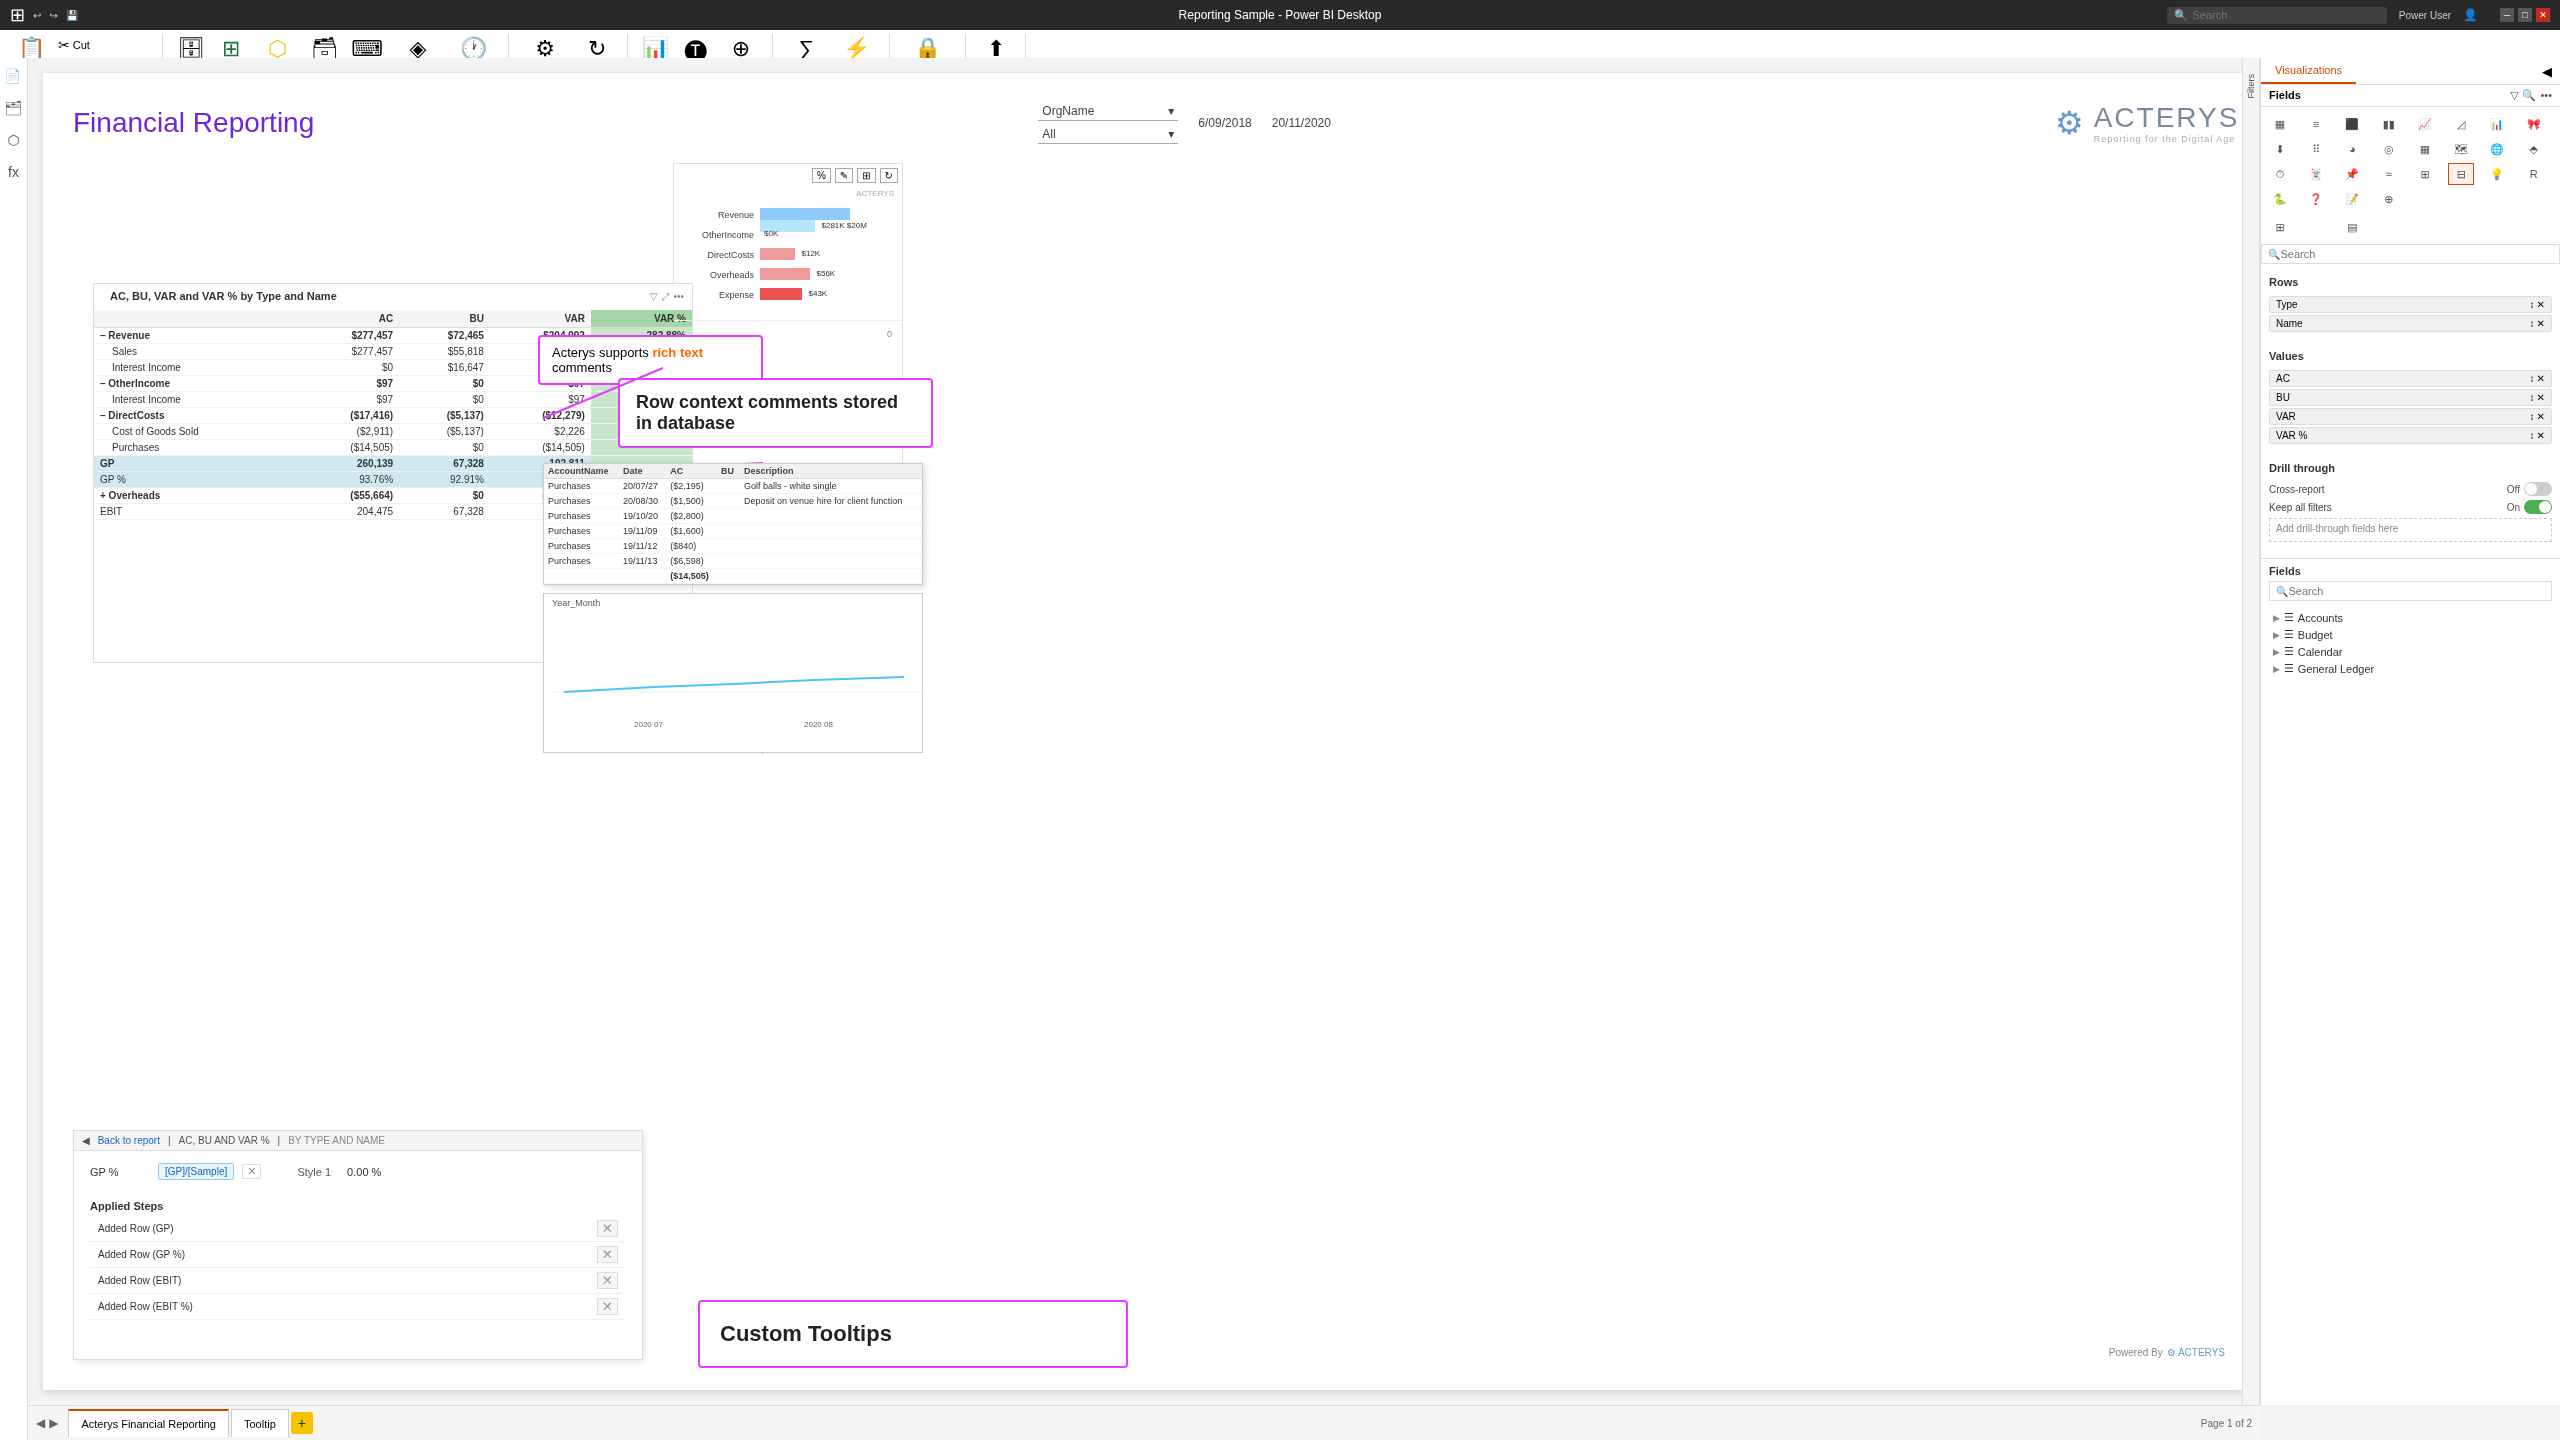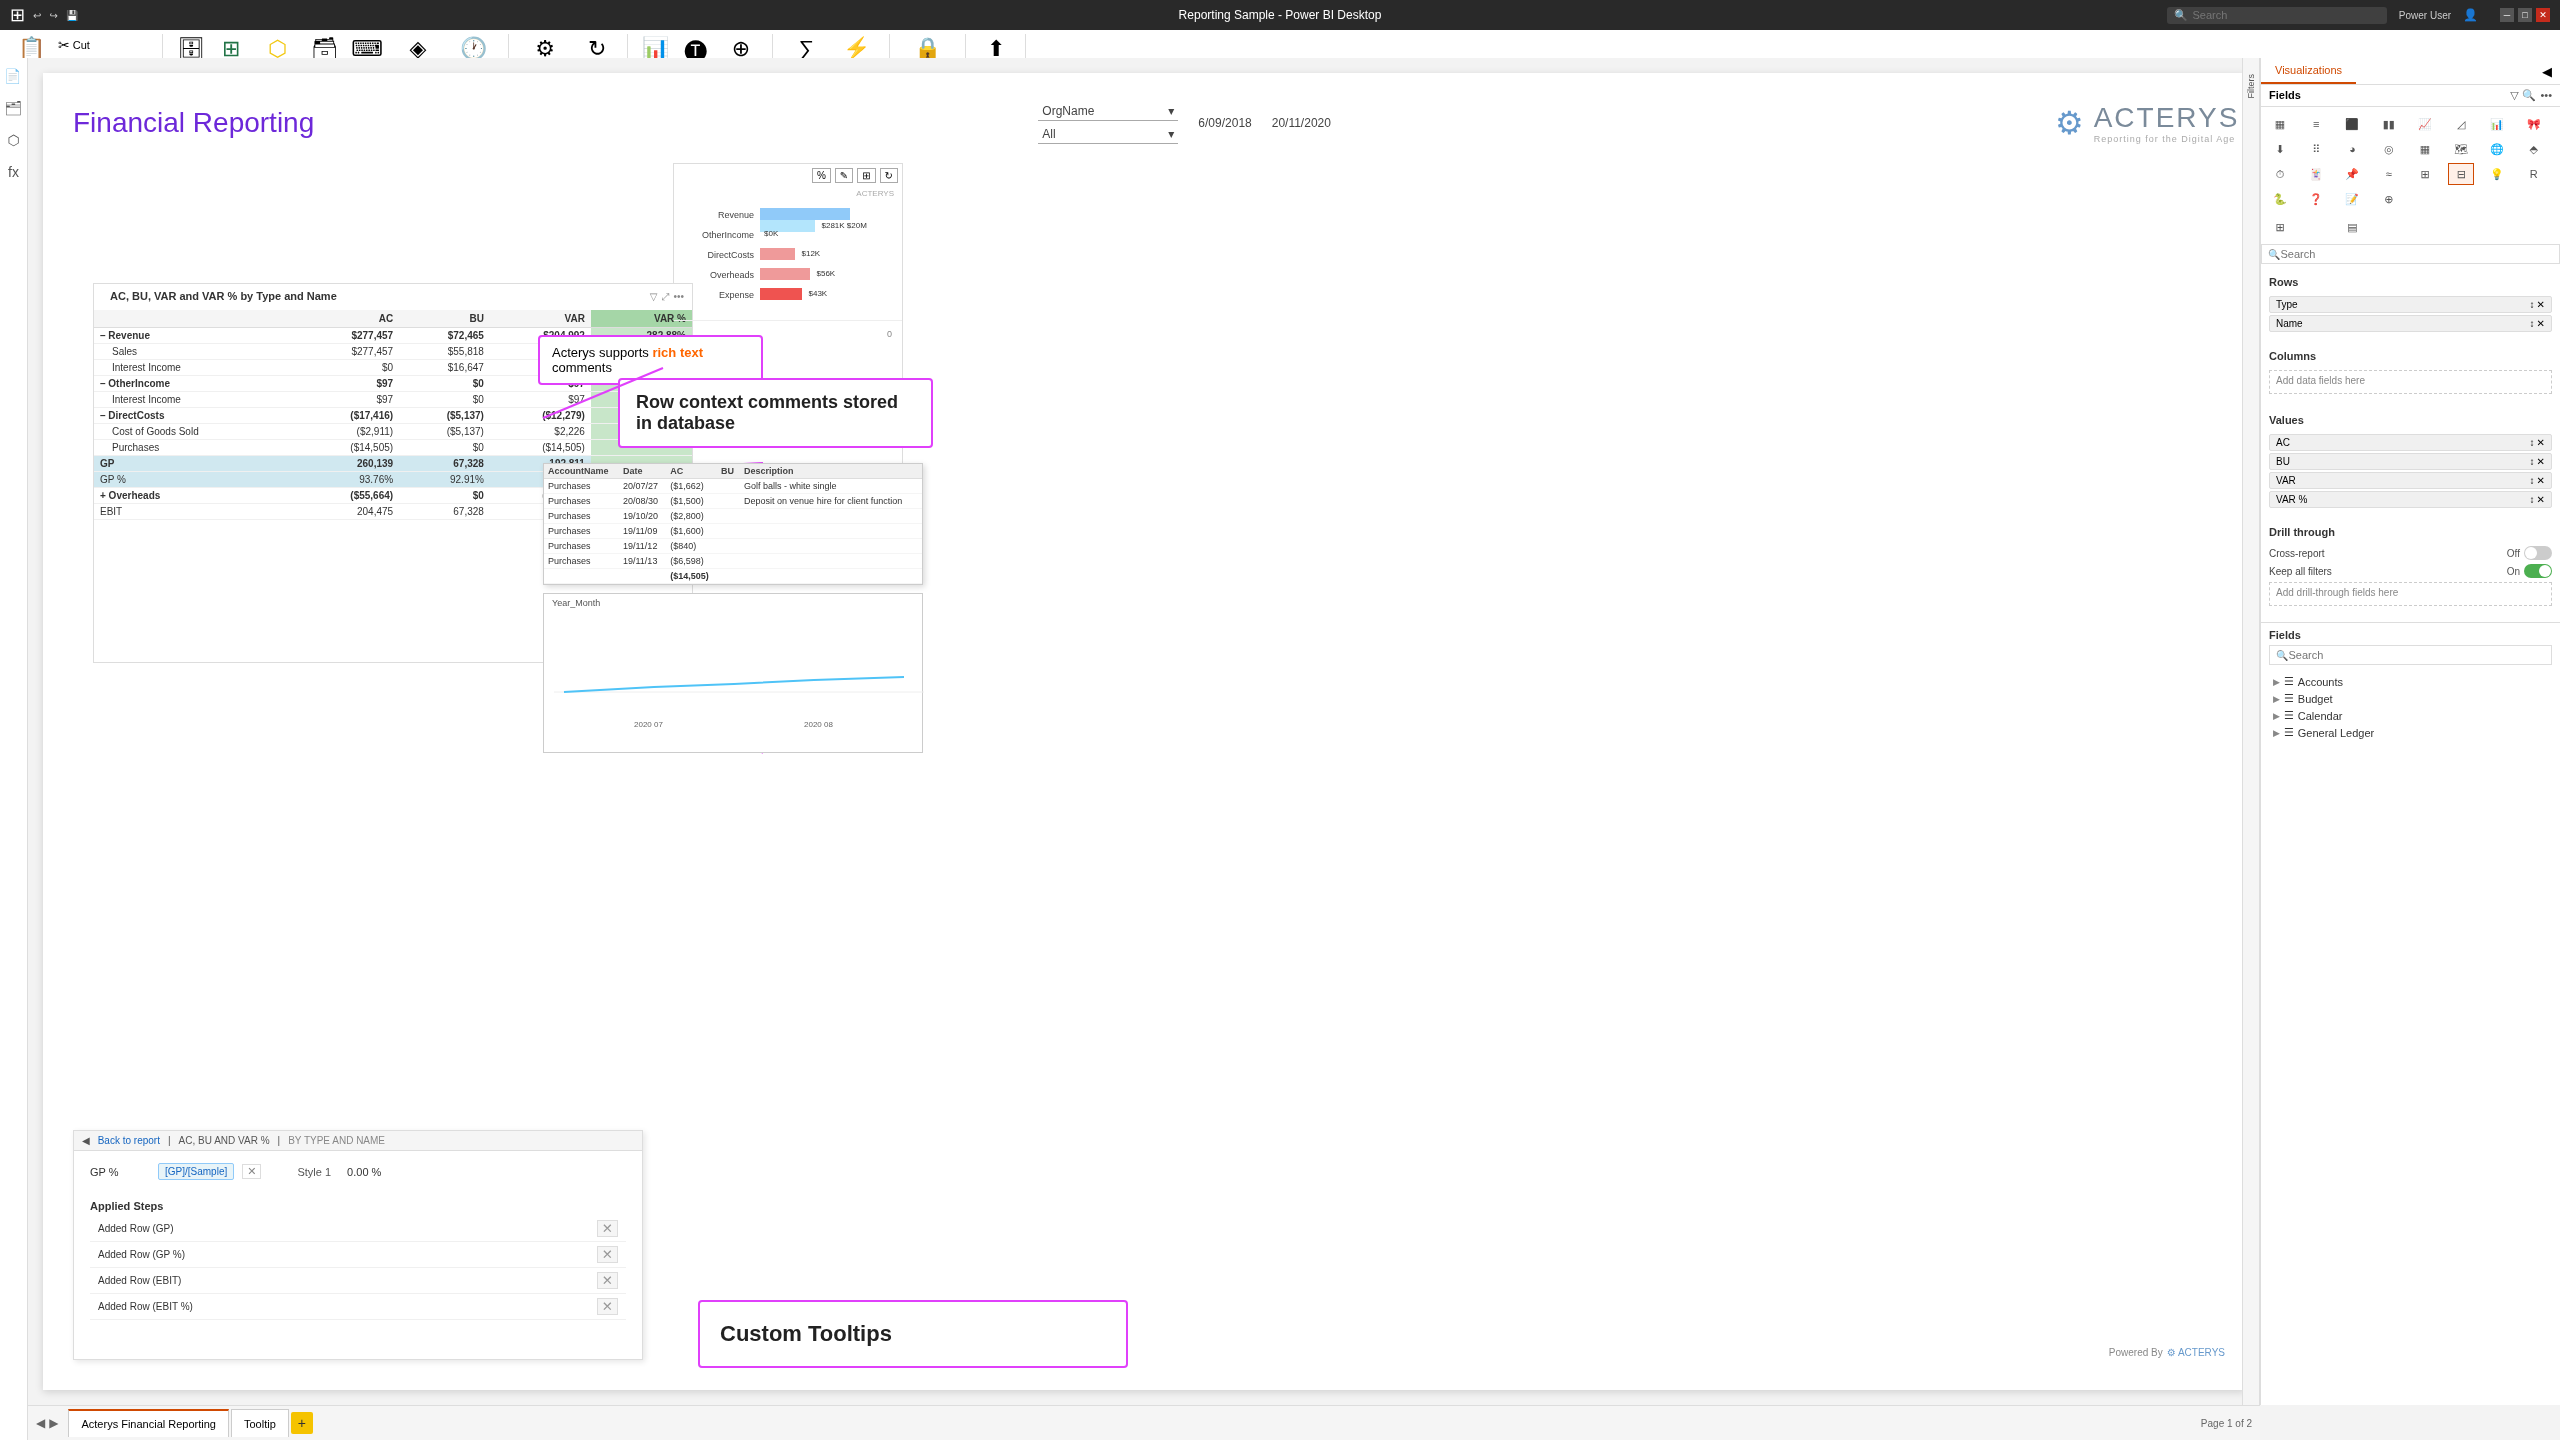--- a/index.html
+++ b/index.html
@@ -508,21 +508,21 @@
             <th>Date</th>
             <th>AC</th>
             <th>BU</th>
             <th>Description</th>
           </tr>
         </thead>
         <tbody>
           <tr>
               <td>Purchases</td>
               <td>20/07/27</td>
-              <td>($1,662)</td>
+              <td>($2,195)</td>
               <td></td>
               <td>Golf balls - white single</td>
             </tr>
           <tr>
               <td>Purchases</td>
               <td>20/08/30</td>
               <td>($1,500)</td>
               <td></td>
               <td>Deposit on venue hire for client function</td>
             </tr>
@@ -716,24 +716,20 @@
     </div>
     <div class="drop-item">
       <span>Name</span>
       <div style="display:flex;gap:2px;">
         <span style="font-size:10px;cursor:pointer;">↕</span>
         <span style="font-size:10px;cursor:pointer;">✕</span>
       </div>
     </div>
   </div>
 
-  <div class="panel-section" style="padding:0 8px;">
-    <div class="panel-section-title">Columns</div>
-    <div class="drop-zone">Add data fields here</div>
-  </div>
 
   <div class="panel-section" style="padding:0 8px;">
     <div class="panel-section-title">Values</div>
     <div class="drop-item">
       <span>AC</span>
       <div style="display:flex;gap:2px;">
         <span style="font-size:10px;cursor:pointer;">↕</span>
         <span style="font-size:10px;cursor:pointer;">✕</span>
       </div>
     </div>

